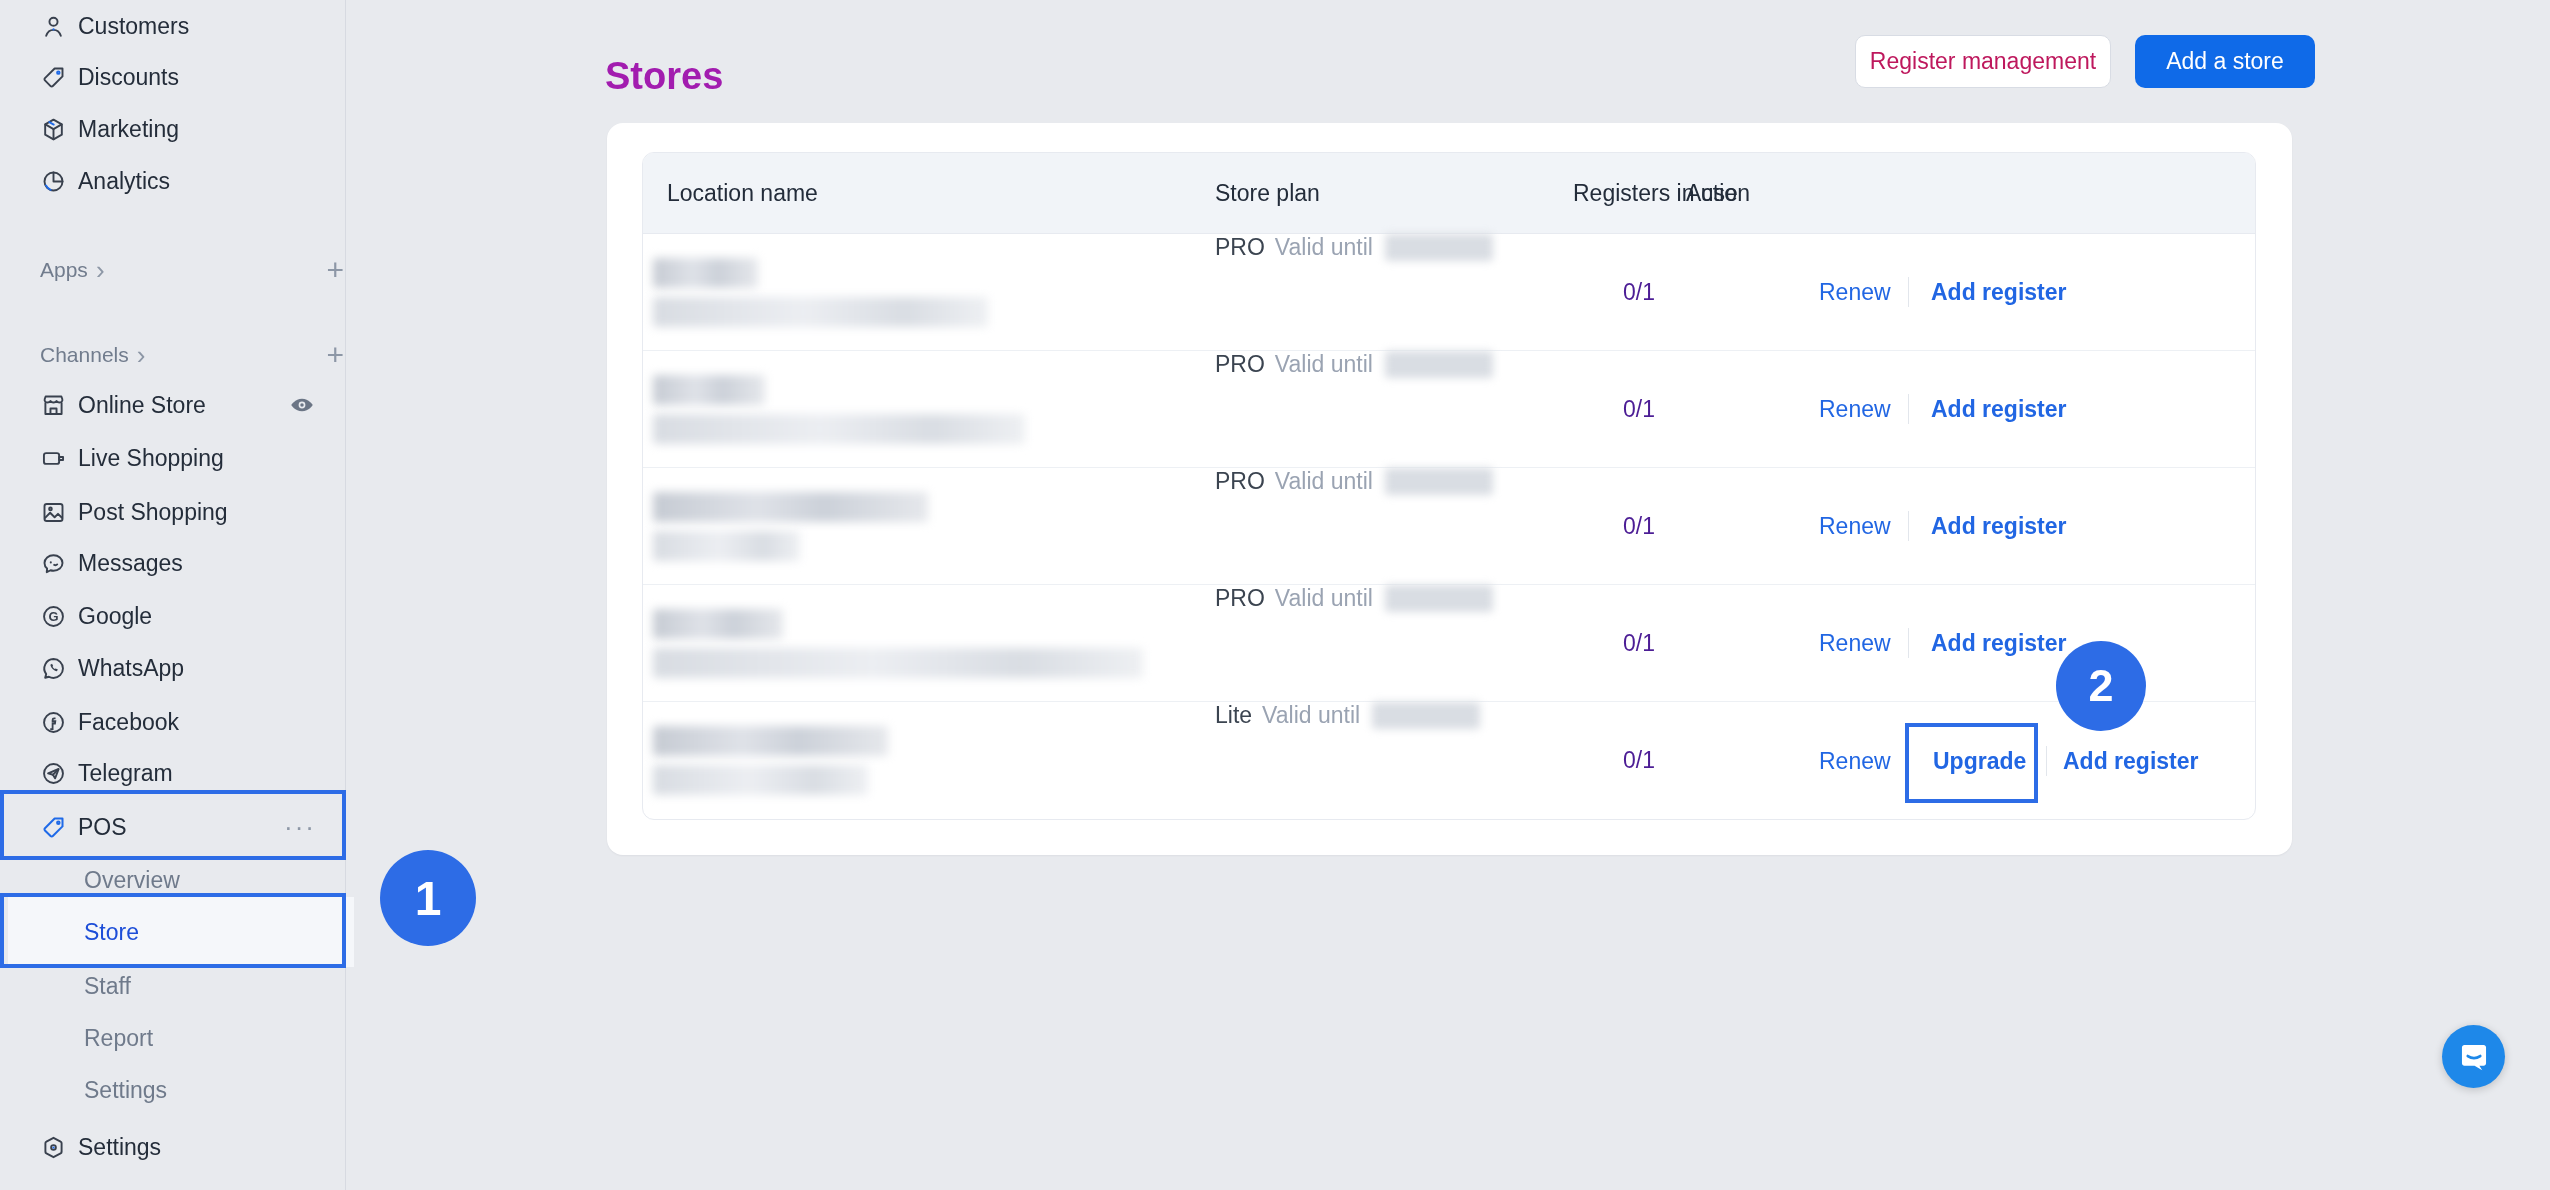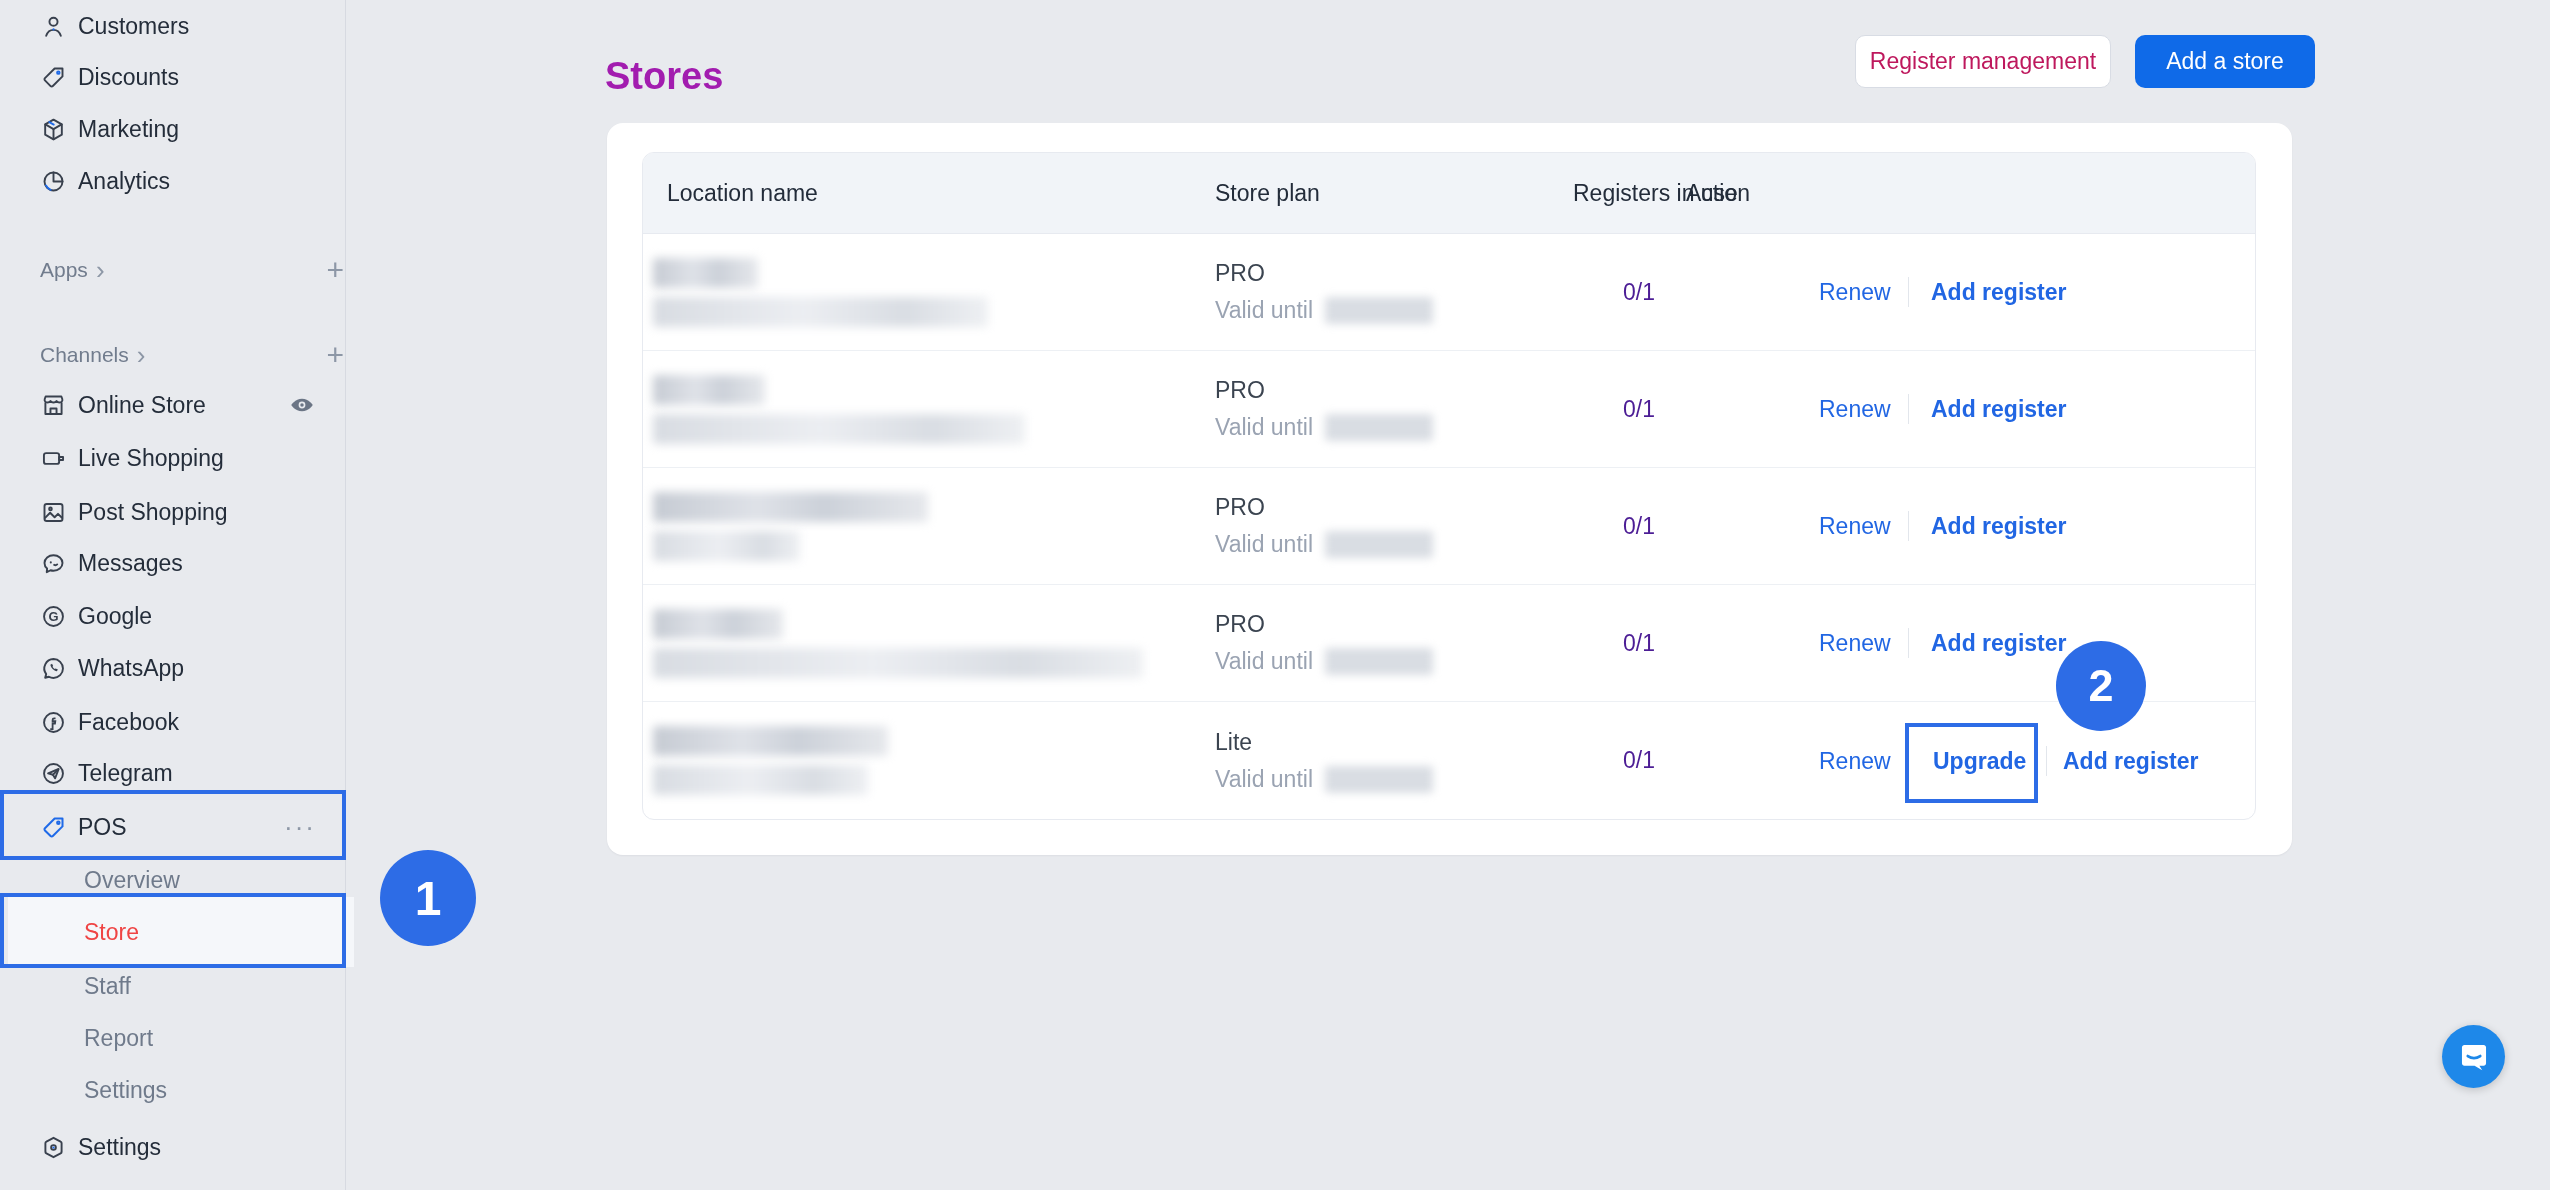--- a/index.html
+++ b/index.html
@@ -12,21 +12,21 @@
   .side-row{position:absolute;left:0;width:346px;height:52px;display:flex;align-items:center;
             padding-left:40px;font-size:23px;color:#242d3a;cursor:pointer;}
   .side-row .ic{width:27px;height:27px;margin-right:11px;flex:0 0 27px;}
   .side-row .trail{position:absolute;right:30px;display:flex;align-items:center;}
   .group-row{position:absolute;left:0;width:374px;height:44px;display:flex;align-items:center;
              padding-left:40px;font-size:21px;color:#717c8d;}
   .group-row .chev{margin-left:8px;font-size:26px;line-height:20px;color:#8d97a6;}
   .group-row .plus{position:absolute;right:30px;font-size:30px;font-weight:300;color:#8d97a6;cursor:pointer;}
   .sub-row{position:absolute;left:0;width:346px;height:52px;display:flex;align-items:center;
            padding-left:76px;font-size:23px;color:#6f7a8b;cursor:pointer;margin-left:8px;}
-  .sub-row.active{background:#f5f7fa;color:#ef4444;}
+  .sub-row.active{background:#f5f7fa;color:#1d4ed8;}
   .dots{font-size:26px;color:#8d97a6;letter-spacing:2px;cursor:pointer;}
 
   
   #page-title{position:absolute;left:605px;top:30px;font-size:38px;font-weight:600;color:#a21caf;}
   .btn{position:absolute;top:35px;height:53px;border-radius:10px;display:flex;align-items:center;
        justify-content:center;font-size:23px;cursor:pointer;}
   #btn-register{left:1855px;width:256px;background:#ffffff;border:1px solid #d8dce4;color:#be185d;font-weight:500;}
   #btn-add-store{left:2135px;width:180px;background:#0f6ae8;color:#ffffff;font-weight:500;border-radius:10px;}
 
   
@@ -38,21 +38,21 @@
          border-bottom:1px solid #e7eaf0;}
   .th{position:absolute;top:0;height:81px;display:flex;align-items:center;font-size:23px;
       font-weight:500;color:#232c3a;}
   .trow{position:absolute;left:0;width:100%;height:117px;border-bottom:1px solid #edf0f4;}
   .trow:last-child{border-bottom:none;}
   .cell-name{position:absolute;left:10px;top:0;height:100%;display:flex;flex-direction:column;
              justify-content:center;gap:9px;}
   .blur{height:30px;border-radius:3px;filter:blur(5px);
         background:linear-gradient(90deg,#c6cbd3,#dfe2e8 38%,#ccd1d9 62%,#e6e8ec);}
   .blur.light{background:linear-gradient(90deg,#d8dce2,#eceef2 45%,#d9dde3 75%,#eef0f3);}
-  .cell-plan{position:absolute;left:572px;top:0;height:100%;display:flex;flex-direction:column;
+  .cell-plan{position:absolute;left:572px;top:0;height:100%;display:flex;
              justify-content:center;gap:10px;font-size:23px;}
   .plan-name{color:#3b4450;}
   .valid-line{display:flex;align-items:flex-start;color:#9aa3b2;}
   .chip{width:108px;height:27px;margin-left:12px;border-radius:3px;background:#d9dde3;filter:blur(4px);}
   .cell-reg{position:absolute;left:930px;top:0;height:100%;width:132px;display:flex;align-items:center;
             justify-content:center;font-size:23px;font-weight:500;color:#4c1d95;}
   .act-link{position:absolute;top:50%;transform:translateY(-50%);font-size:23px;color:#2166e3;cursor:pointer;}
   .act-renew{font-weight:500;}
   .act-add,.act-upgrade{font-weight:600;}
   .act-sep{position:absolute;top:50%;transform:translateY(-50%);width:1px;height:30px;background:#e2e6ec;}

